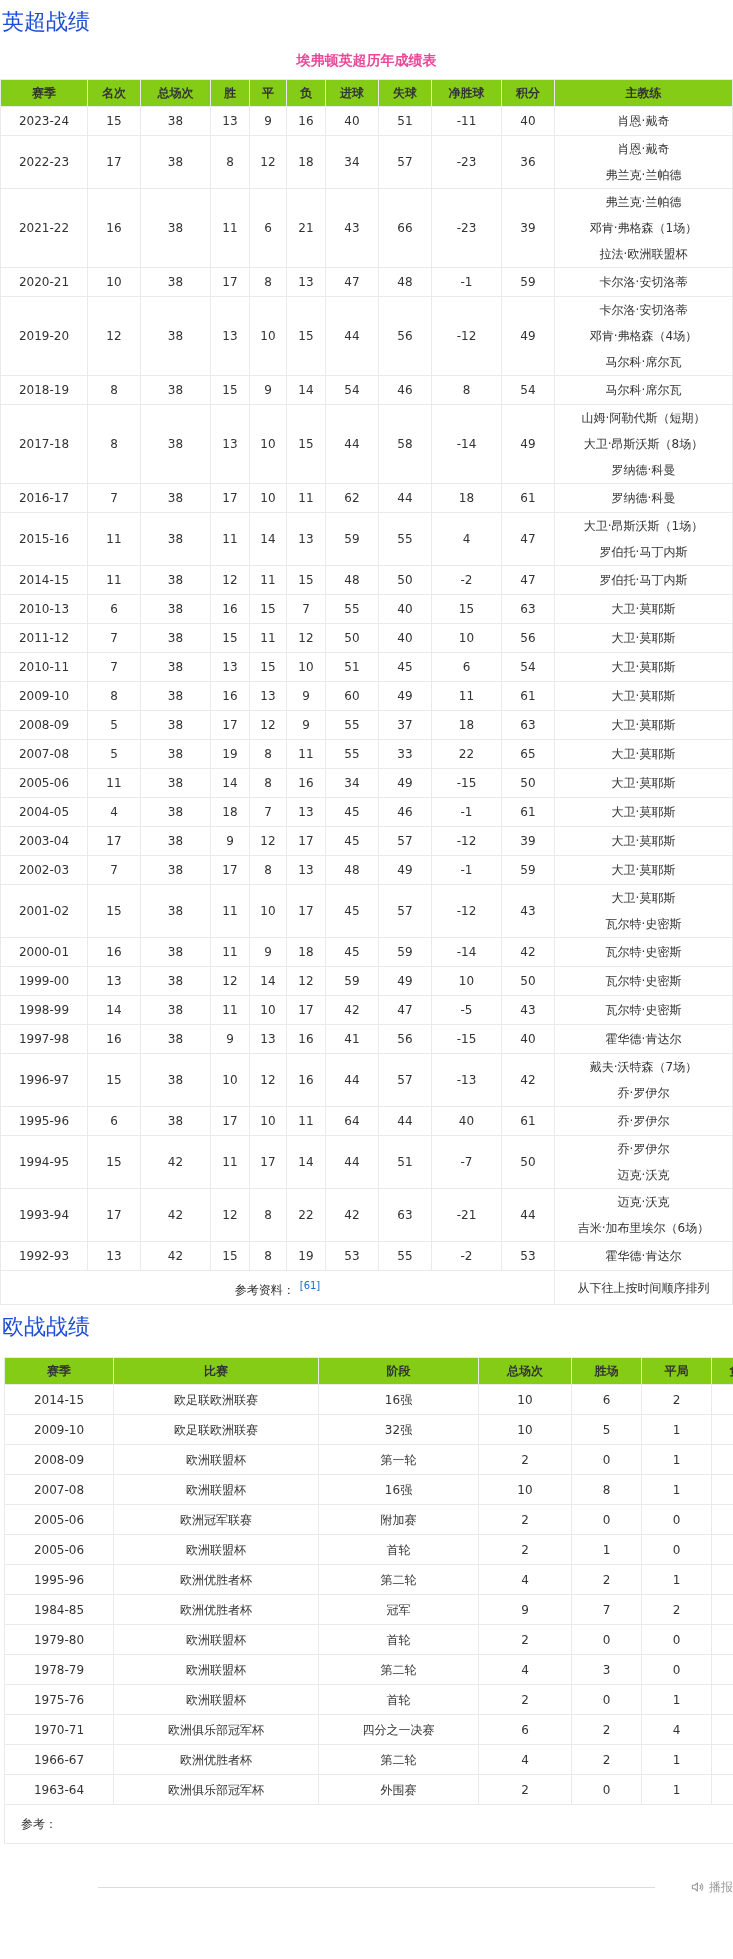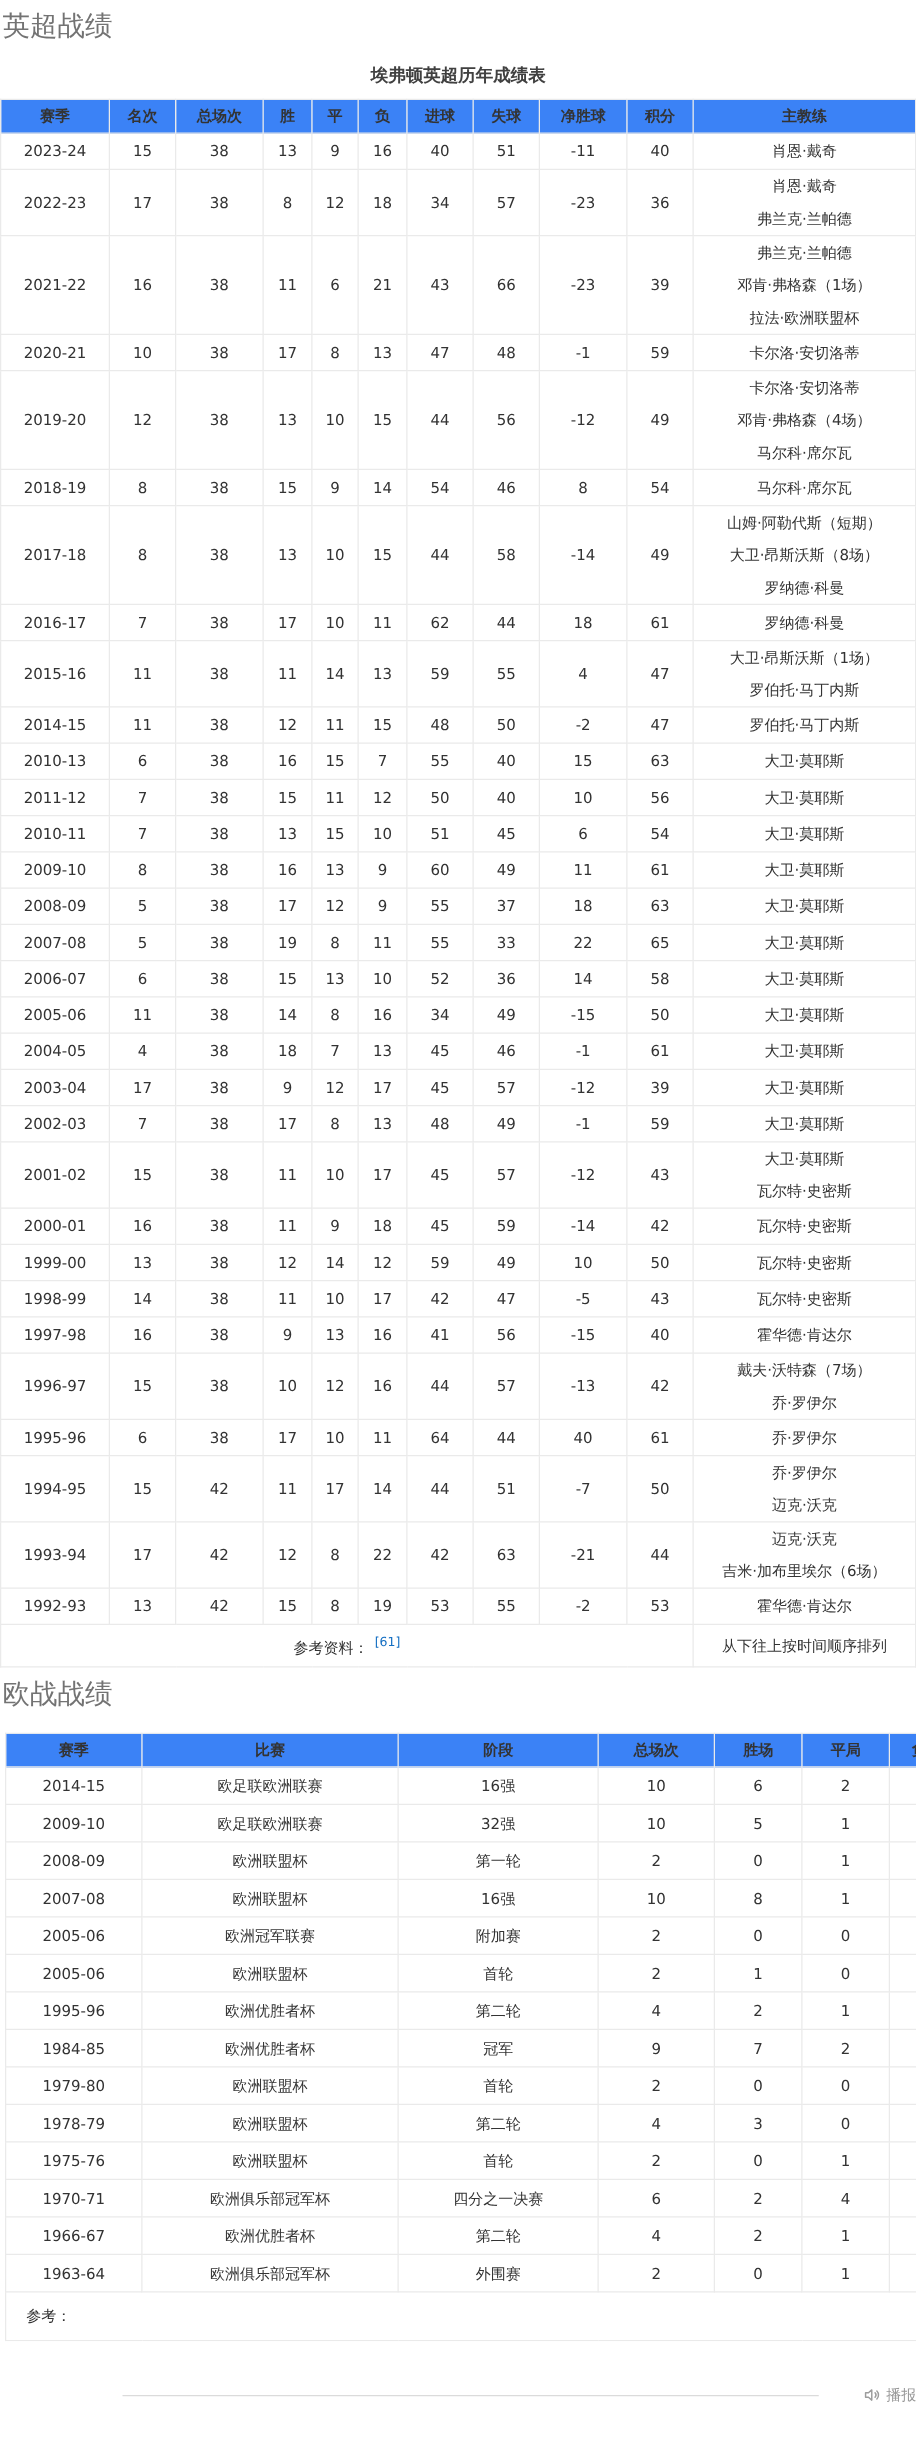--- a/index.html
+++ b/index.html
@@ -5,40 +5,40 @@
   html,body { margin:0; padding:0; background:#fff; }
   body {
     width:733px;
     font-family:"DejaVu Sans","Liberation Sans",sans-serif;
     color:#333;
     -webkit-font-smoothing:antialiased;
   }
   .section-title {
     font-size:22px;
     font-weight:400;
-    color:#737373;
+    color:#1d4ed8;
     margin:8px 0 16px 2px;
     line-height:28px;
   }
   .table-caption {
     text-align:center;
     font-weight:700;
     font-size:14px;
-    color:#404040;
+    color:#ec4899;
     margin:16px 0 9px 0;
   }
   table { border-collapse:collapse; font-size:12px; color:#333; }
   th, td {
     border:1px solid #eaeaea;
     text-align:center;
     padding:0 2px;
     font-weight:400;
   }
   th {
-    background:#3b82f6;
+    background:#84cc16;
     height:26px;
     font-weight:700;
   }
   td { height:28px; line-height:16px; }
   .coach-line { line-height:26px; white-space:nowrap; }
 
   
   .pl-table { width:733px; table-layout:fixed; }
   .pl-table th:nth-child(1), .pl-table td:nth-child(1){ width:82px; }
   .pl-table th:nth-child(2), .pl-table td:nth-child(2){ width:48px; }
@@ -368,35 +368,20 @@
         <td>11</td>
         <td>55</td>
         <td>33</td>
         <td>22</td>
         <td>65</td>
         <td>
           <div class="coach-line">大卫·莫耶斯</div>
         </td>
       </tr>
       <tr>
-        <td>2006-07</td>
-        <td>6</td>
-        <td>38</td>
-        <td>15</td>
-        <td>13</td>
-        <td>10</td>
-        <td>52</td>
-        <td>36</td>
-        <td>14</td>
-        <td>58</td>
-        <td>
-          <div class="coach-line">大卫·莫耶斯</div>
-        </td>
-      </tr>
-      <tr>
         <td>2005-06</td>
         <td>11</td>
         <td>38</td>
         <td>14</td>
         <td>8</td>
         <td>16</td>
         <td>34</td>
         <td>49</td>
         <td>-15</td>
         <td>50</td>

